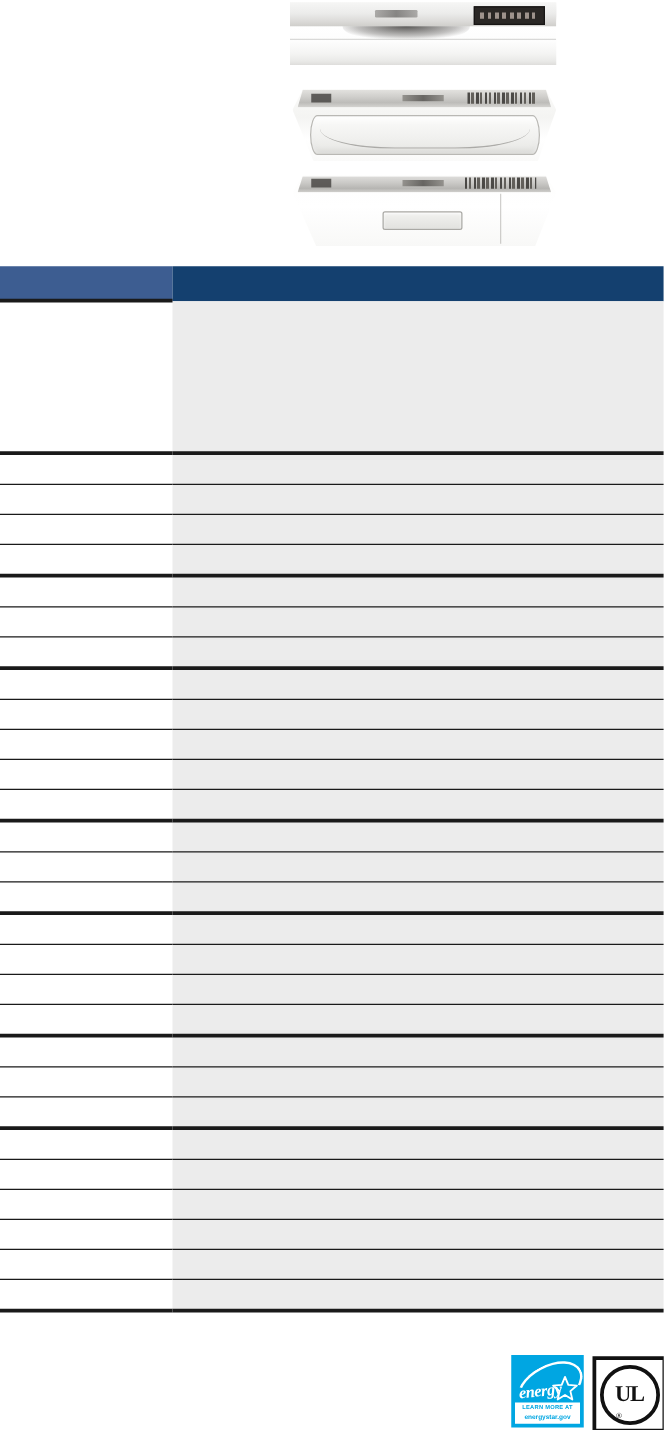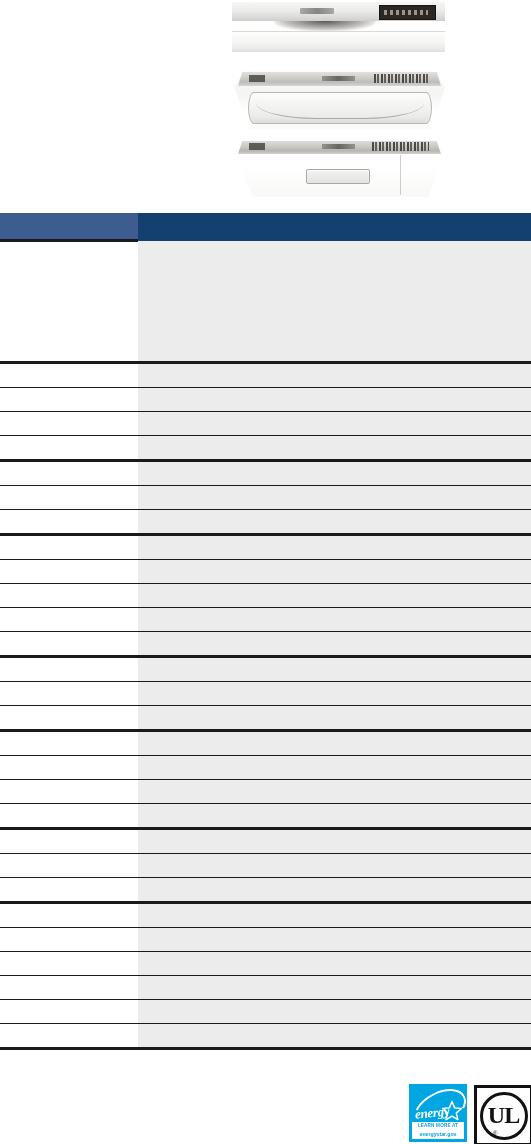--- a/index.html
+++ b/index.html
@@ -351,21 +351,21 @@
     border: 3px solid #111111;
     border-radius: 50%;
   }
   #ul-logo .ul-text {
     position: absolute;
     left: 0; right: 0; top: 50%;
     transform: translateY(-52%);
     text-align: center;
     font-family: "Liberation Serif", serif;
     font-weight: bold;
-    font-size: 24px;
+    font-size: 18px;
     line-height: 23px;
     color: #111111;
     letter-spacing: -1px;
   }
   #ul-logo .ul-reg {
     position: absolute;
     left: 16px; bottom: 7px;
     font-size: 6px;
     color: #111111;
   }

